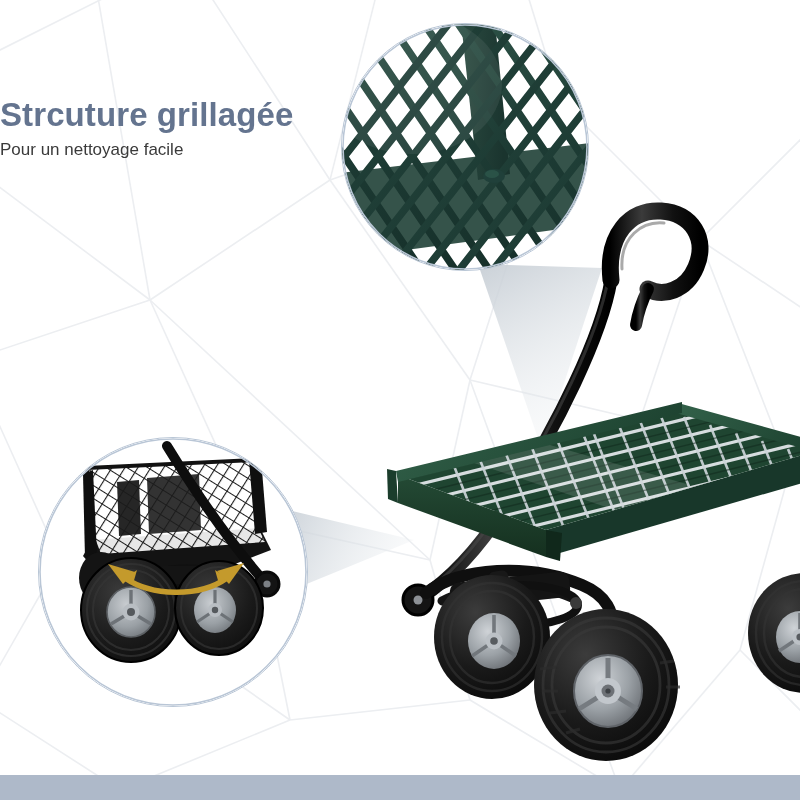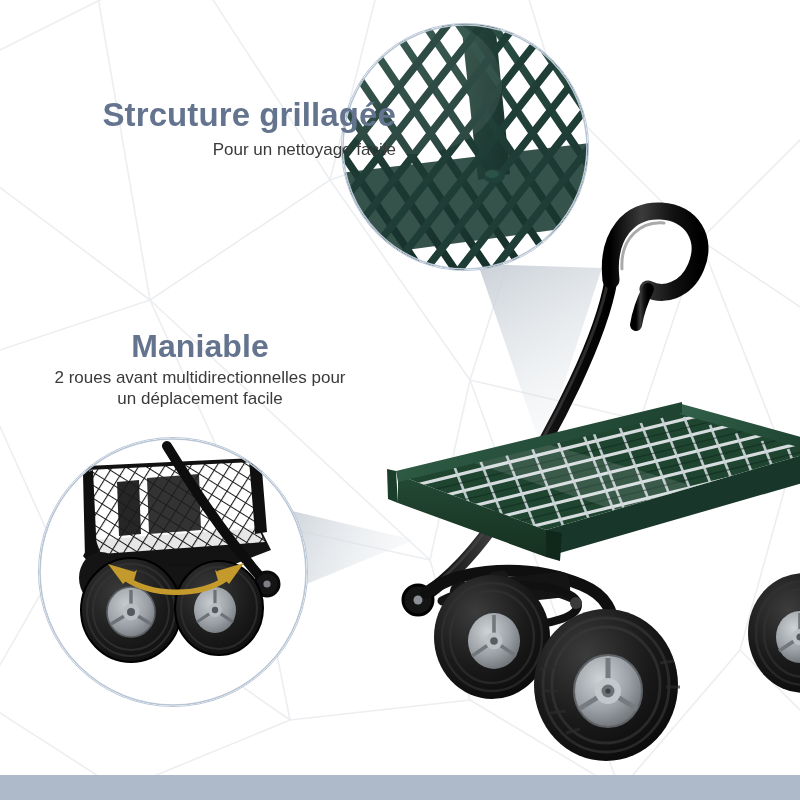--- a/index.html
+++ b/index.html
@@ -12,21 +12,21 @@
   #stage{position:absolute;inset:0;width:800px;height:800px;overflow:hidden;background:#fff;}
 
   
   .bg-poly{position:absolute;inset:0;width:800px;height:800px;z-index:0;}
 
   
   .bottom-band{position:absolute;left:0;bottom:0;width:800px;height:25px;background:#aeb9c9;z-index:6;}
 
   
   .feature-block{position:absolute;z-index:5;}
-  .feat-1{left:0px;top:98px;width:360px;text-align:right;padding-left:36px;}
+  .feat-1{left:0px;top:98px;width:360px;text-align:left;}
   .feat-2{left:0px;top:330px;width:400px;text-align:center;}
   .feat-title{
     font-size:33px;font-weight:bold;color:#64748f;
     letter-spacing:.1px;line-height:1.05;margin:0;white-space:nowrap;
   }
   .feat-2 .feat-title{font-size:32px;}
   .feat-sub{
     font-size:17px;color:#3a3a3a;line-height:1.28;margin:6px 0 0 0;font-weight:400;
   }
   .feat-2 .feat-sub{font-size:17px;margin-top:3px;}
@@ -442,23 +442,16 @@
         <circle cx="278" cy="506" r="2.6" fill="#3d4145"></circle>
       </g>
     </svg>
   </div>
 
   <div class="feature-block feat-1">
     <p class="feat-title">Strcuture grillagée</p>
     <p class="feat-sub">Pour un nettoyage facile</p>
   </div>
 
-  <div class="feature-block feat-2">
-    <p class="feat-title">Maniable</p>
-    <p class="feat-sub">
-      <span>2 roues avant multidirectionnelles pour</span><br>
-      <span>un déplacement facile</span>
-    </p>
-  </div>
 
   <div class="bottom-band"></div>
 
 </div>
 
 </body></html>

